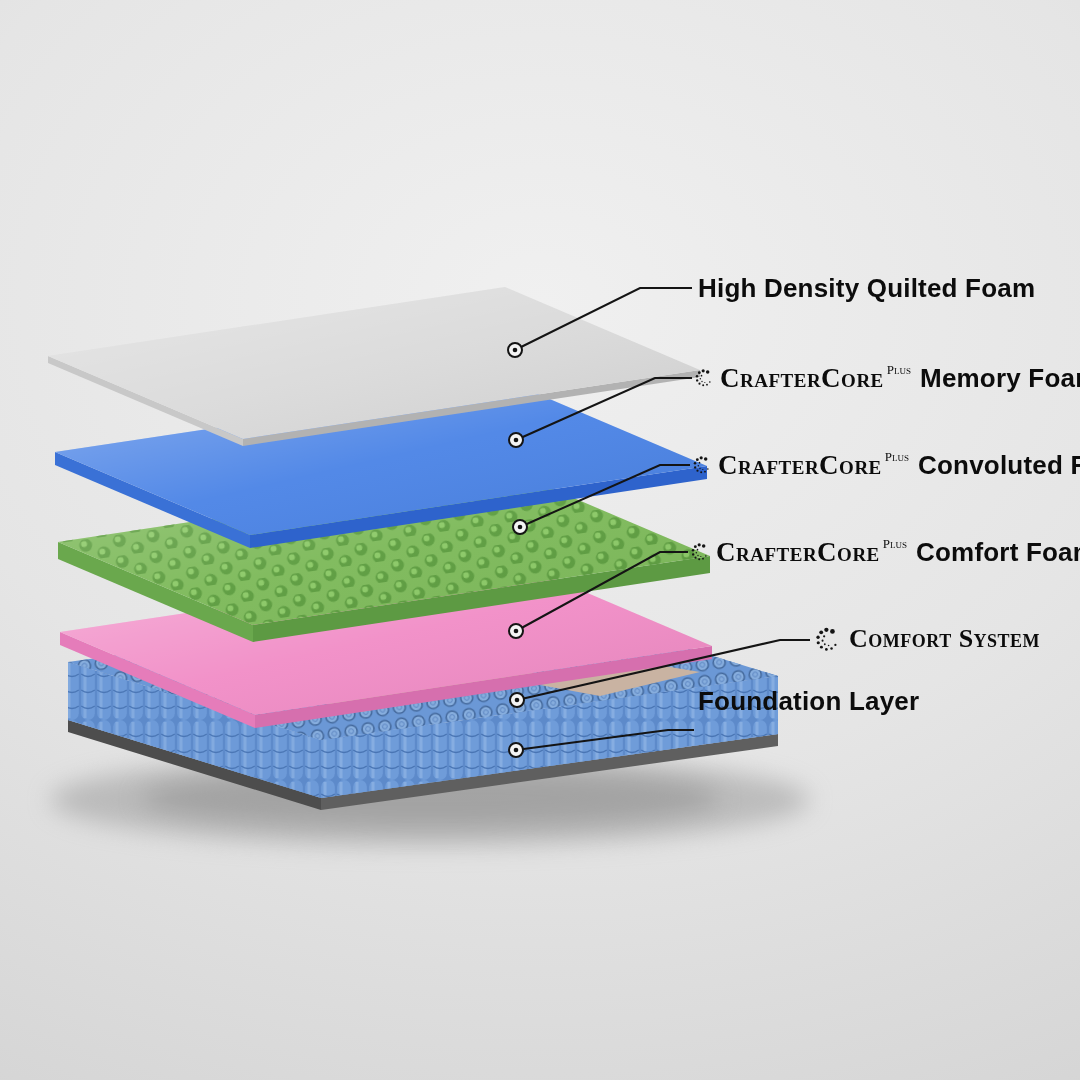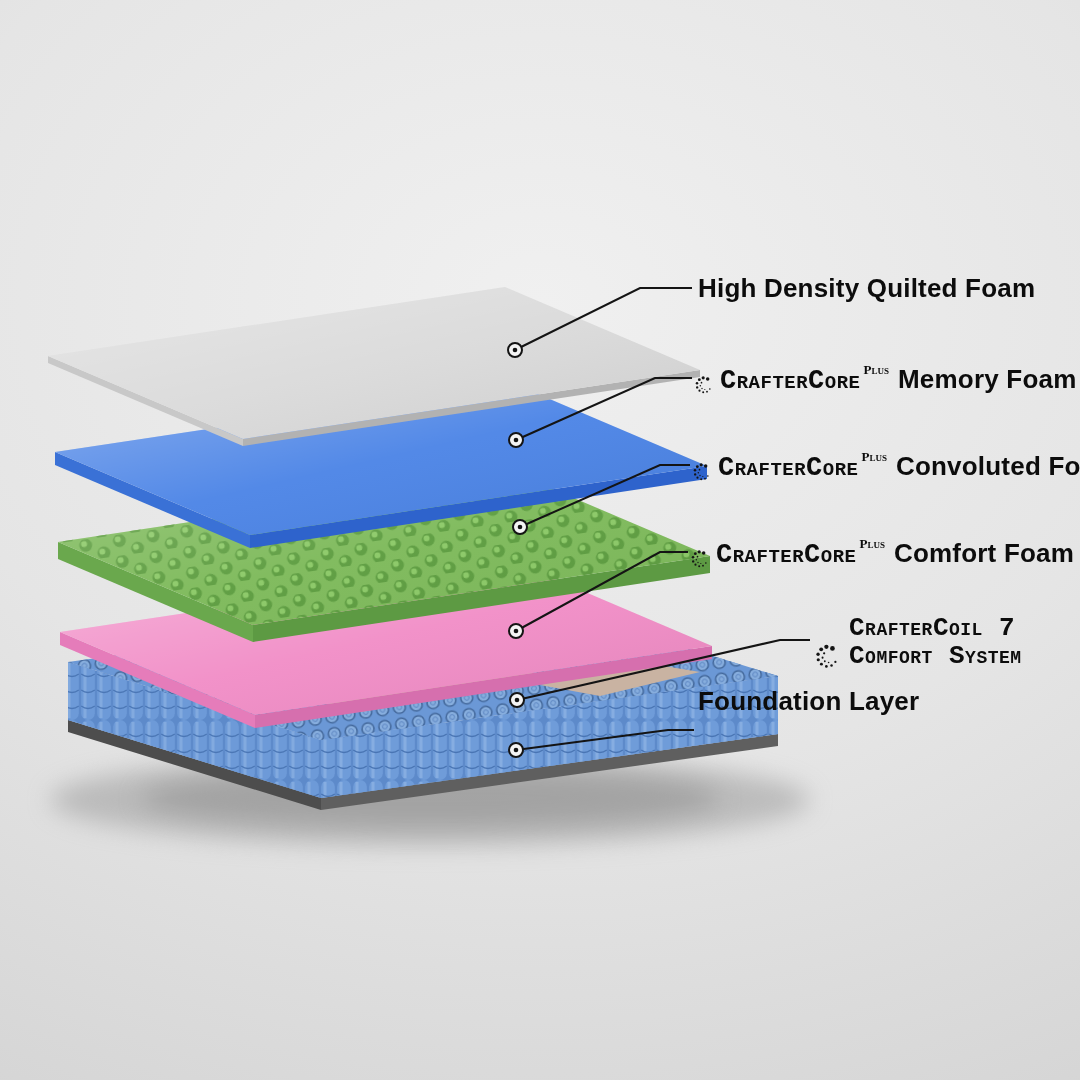--- a/index.html
+++ b/index.html
@@ -3,24 +3,24 @@
 <meta charset="utf-8">
 <style>
   *{margin:0;padding:0;box-sizing:border-box}
   html,body{width:1080px;height:1080px;overflow:hidden}
   .canvas{
     position:relative;width:1080px;height:1080px;
     background:radial-gradient(130% 100% at 50% 28%, #f0f0f0 0%, #e5e5e5 45%, #cecece 100%);
     font-family:"Liberation Sans",sans-serif;
   }
   .scene{position:absolute;left:0;top:0;width:1080px;height:1080px}
-  .label{position:absolute;display:flex;align-items:flex-end;color:#0c0c0c;white-space:nowrap}
+  .label{position:absolute;display:flex;align-items:center;color:#0c0c0c;white-space:nowrap}
   .sans{font-weight:bold;font-size:26px;letter-spacing:.2px}
-  .brand{font-family:Liberation Mono, monospace;font-variant:small-caps;font-weight:bold;font-size:27px;letter-spacing:.5px;line-height:1.05}
-  .tier{font-family:"Liberation Serif",serif;font-variant:small-caps;font-weight:bold;font-size:13px;margin-left:3px;align-self:flex-start;padding-top:1px}
+  .brand{font-family:Liberation Serif, serif;font-variant:small-caps;font-weight:bold;font-size:27px;letter-spacing:.5px;line-height:1.05}
+  .tier{font-family:"Liberation Serif",serif;font-variant:small-caps;font-weight:normal;font-size:13px;margin-left:3px;align-self:flex-start;padding-top:1px}
   .suffix{font-weight:bold;font-size:26px;margin-left:9px;letter-spacing:.2px}
   .logo{width:20px;height:20px;margin-right:6px;flex:none}
   .logo.big{width:27px;height:27px;margin-right:8px}
   .coil-lines{display:flex;flex-direction:column;line-height:1.12}
   .coil-lines .brand{font-size:26px}
 </style>
 </head>
 <body>
 
 <div class="canvas">
@@ -180,21 +180,20 @@
     <span class="brand">CrafterCore</span>
     <span class="tier">Plus</span>
     <span class="suffix">Comfort Foam</span>
   </div>
 
   <div class="label" style="left:814px;top:608px;height:62px">
     <svg class="logo big">
         <use href="#brandlogo"></use>
       </svg>
     <div class="coil-lines">
-      <span class="brand">CrafterCoil 7</span>
       <span class="brand">Comfort System</span>
     </div>
   </div>
 
   <div class="label sans" style="left:698px;top:685px;height:32px">
     <span>Foundation Layer</span>
   </div>
 
 </div>
 

